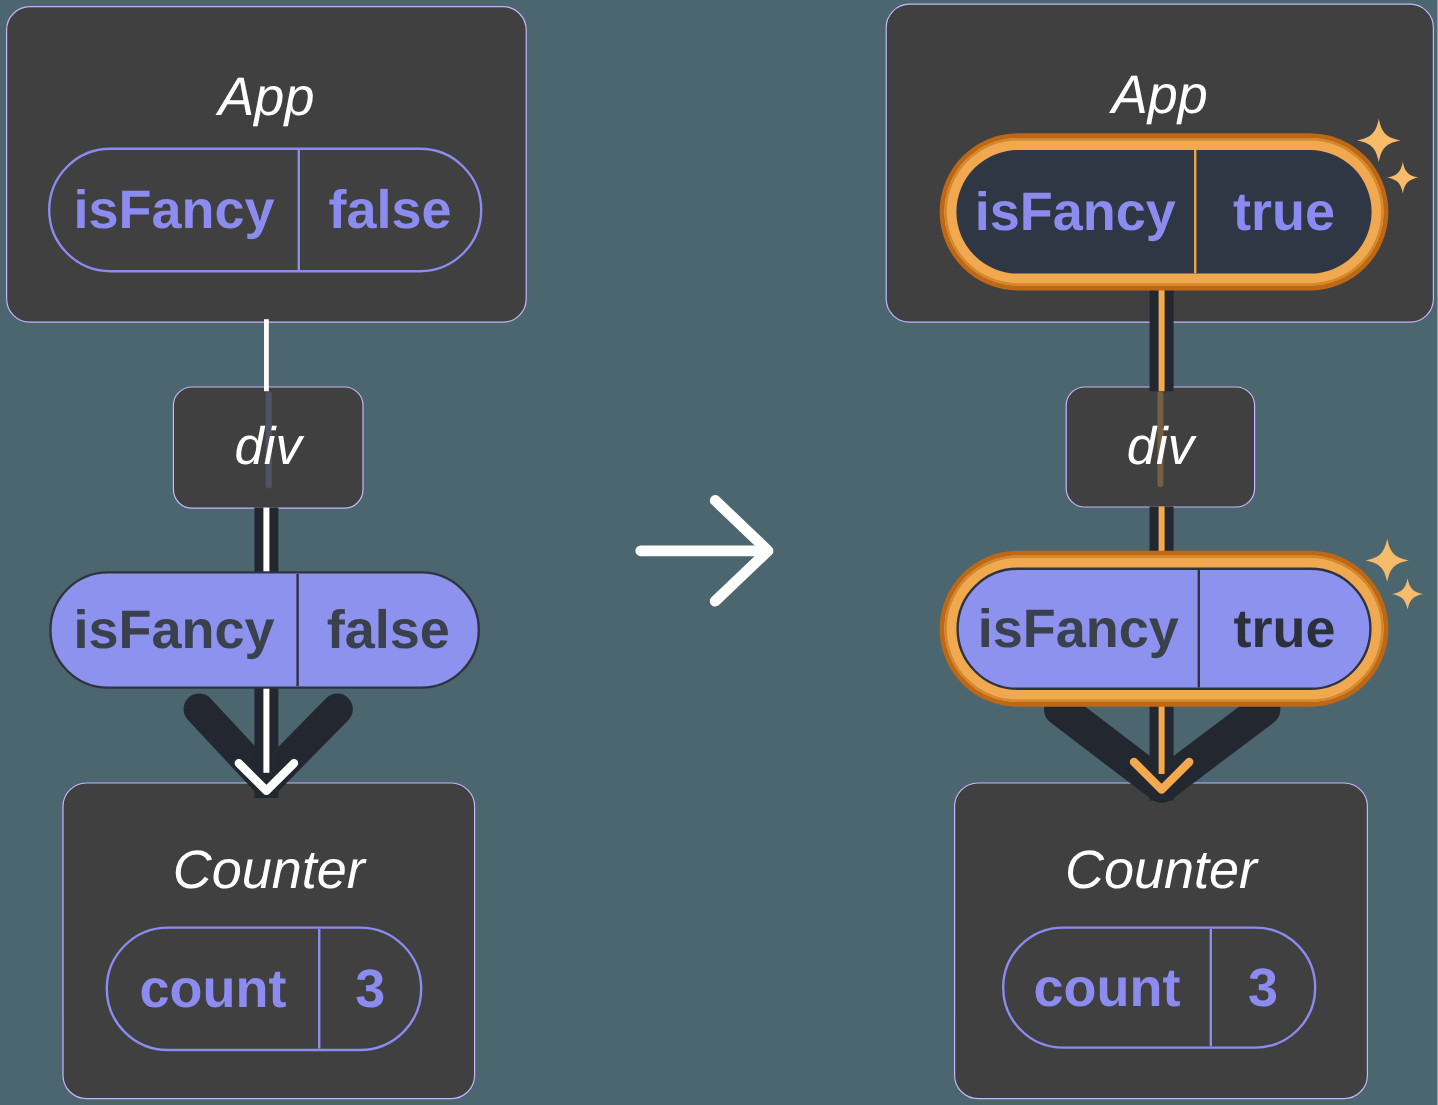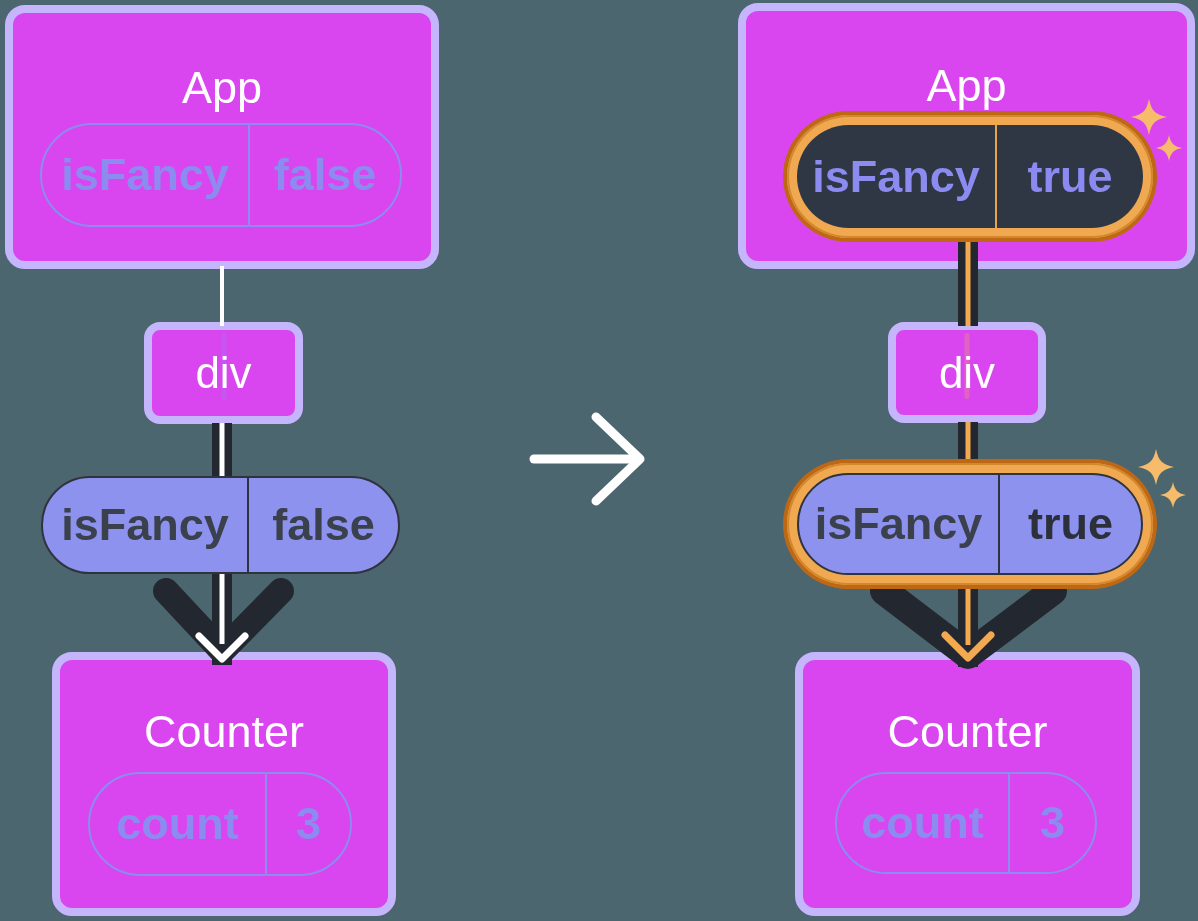--- a/index.html
+++ b/index.html
@@ -2,22 +2,22 @@
 <html><head>
 <meta charset="utf-8">
 <style>
   html,body { margin:0; padding:0; }
   .canvas {
     position:relative; width:1198px; height:921px;
     background:#4C6670; overflow:hidden;
     font-family:"Liberation Sans","DejaVu Sans",sans-serif;
   }
   .card {
-    position:absolute; background:#d946ef; border:8px solid #c4b5fd;
-    border-radius:20px; box-sizing:border-box;
+    position:absolute; background:#404040; border:1px solid #c4b5fd;
+    border-radius:20px; box-sizing:border-box;font-style:italic;
   }
   .card-title {
     position:absolute; left:0; right:0; text-align:center;
     color:#fff; font-size:45px; font-weight:500; line-height:1;
   }
   .div-card { border-radius:16px; }
   .div-label {
     position:absolute; left:0; right:0; top:0; bottom:0;
     display:flex; align-items:center; justify-content:center;
     color:#fff; font-size:44px; font-weight:500;

